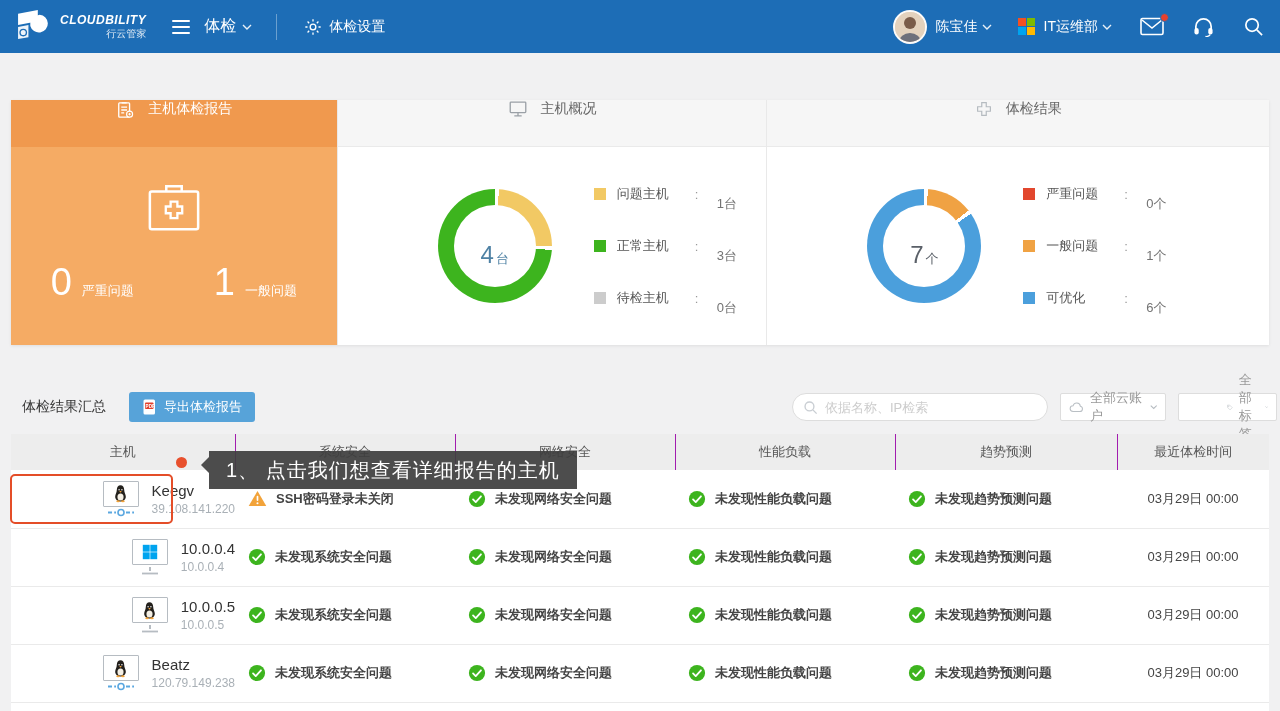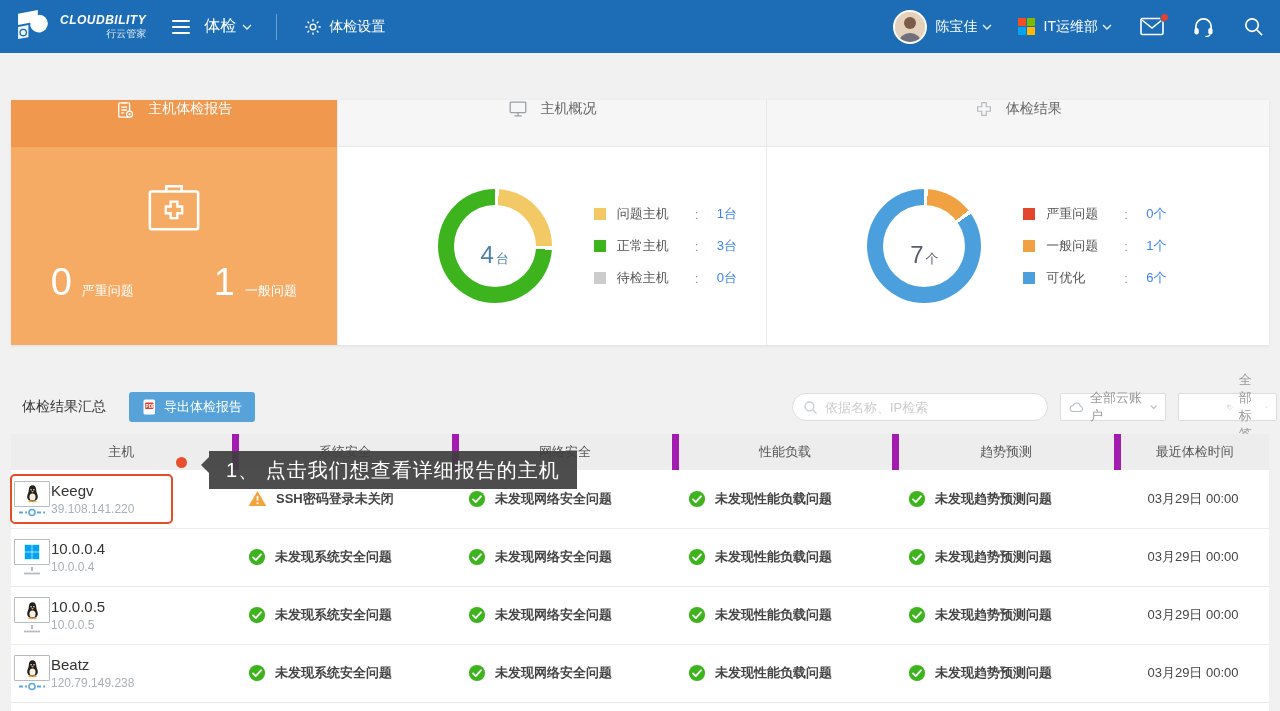--- a/index.html
+++ b/index.html
@@ -46,43 +46,43 @@
   .chart-block { flex:1; display:flex; align-items:center; padding-left:100px; gap:42px; }
   .donut { width:114px; height:114px; border-radius:50%; position:relative; flex:0 0 auto; }
   .hole { position:absolute; inset:16px; background:#fff; border-radius:50%; display:flex; align-items:baseline; justify-content:center; padding-top:36px; }
   .center-value { font-size:24px; }
   .center-unit { font-size:13px; margin-left:2px; }
   .legend { list-style:none; display:flex; flex-direction:column; gap:14px; font-size:13px; color:#555; }
   .legend li { display:flex; align-items:center; }
   .swatch { width:12px; height:12px; margin-right:11px; flex:0 0 auto; }
   .l-label { width:78px; }
   .l-colon { width:22px; color:#999; }
-  .l-value { color:#3b82f6; }
+  .l-value { color:#737373;margin-top:20px; }
 
   
   .toolbar { position:absolute; top:392px; left:22px; width:1255px; height:30px; display:flex; align-items:center; }
   .sec-title { font-size:14px; color:#333; }
   .export-btn { margin-left:23px; display:flex; align-items:center; gap:7px; background:var(--accent-blue); color:#fff; border:none; height:30px; padding:0 13px; border-radius:3px; font-size:13px; font-family:inherit; cursor:pointer; }
   .tb-spacer { flex:1; }
   .searchbox { width:256px; height:28px; border:1px solid #ddd; border-radius:14px; background:#fff; display:flex; align-items:center; padding:0 10px; gap:7px; }
   .searchbox input { border:none; outline:none; flex:1; font-size:13px; color:#666; background:transparent; font-family:inherit; }
   .searchbox input::placeholder { color:#ccc; }
   .filter { margin-left:12px; height:28px; border:1px solid #ddd; border-radius:2px; background:#fff; display:flex; align-items:center; padding:0 8px; gap:6px; font-size:13px; color:#999; cursor:pointer; }
   .filter-cloud { width:106px; }
   .filter-tag { width:99px;padding-left:48px; }
   .filter .chevron { margin-left:auto; }
 
   
   .table-wrap { position:absolute; top:434px; left:11px; width:1258px; bottom:0; background:#fff; }
   table { width:100%; border-collapse:collapse; table-layout:fixed; }
-  thead th { height:36px; background:#ededed; font-size:13px; font-weight:normal; color:#555; border-right:7px solid #a21caf; }
+  thead th { height:36px; background:#ededed; font-size:13px; font-weight:normal; color:#555; border-right:1px solid #a21caf; }
   thead th:last-child { border-right:none; }
   tbody td { height:58px; border-bottom:1px solid #eaeaea; background:#fff; }
   tbody tr { cursor:pointer; }
-  .host-cell { display:flex; align-items:center; gap:0; padding-left:2px; }
+  .host-cell { display:flex; align-items:center; gap:12px; padding-left:2px;justify-content:flex-end; }
   .os-wrap { display:flex; flex-direction:column; align-items:center; width:38px; }
   .os-box { width:36px; height:26px; border:1px solid #b6bcc2; border-radius:1px; background:#fff; display:flex; align-items:center; justify-content:center; }
   .os-under { height:9px; display:flex; align-items:center; justify-content:center; margin-top:1px; }
   .host-meta { display:flex; flex-direction:column; }
   .hname { font-size:15px; color:#333; }
   .hip { font-size:12px; color:#a9b0b6; margin-top:3px; }
   .status-cell { display:flex; align-items:flex-start; gap:9px; padding-left:13px; font-size:13px; color:#444;font-weight:bold; }
   .sicon { display:flex; flex:0 0 auto; }
   .time-cell { text-align:center; font-size:13px; color:#444; }
 

